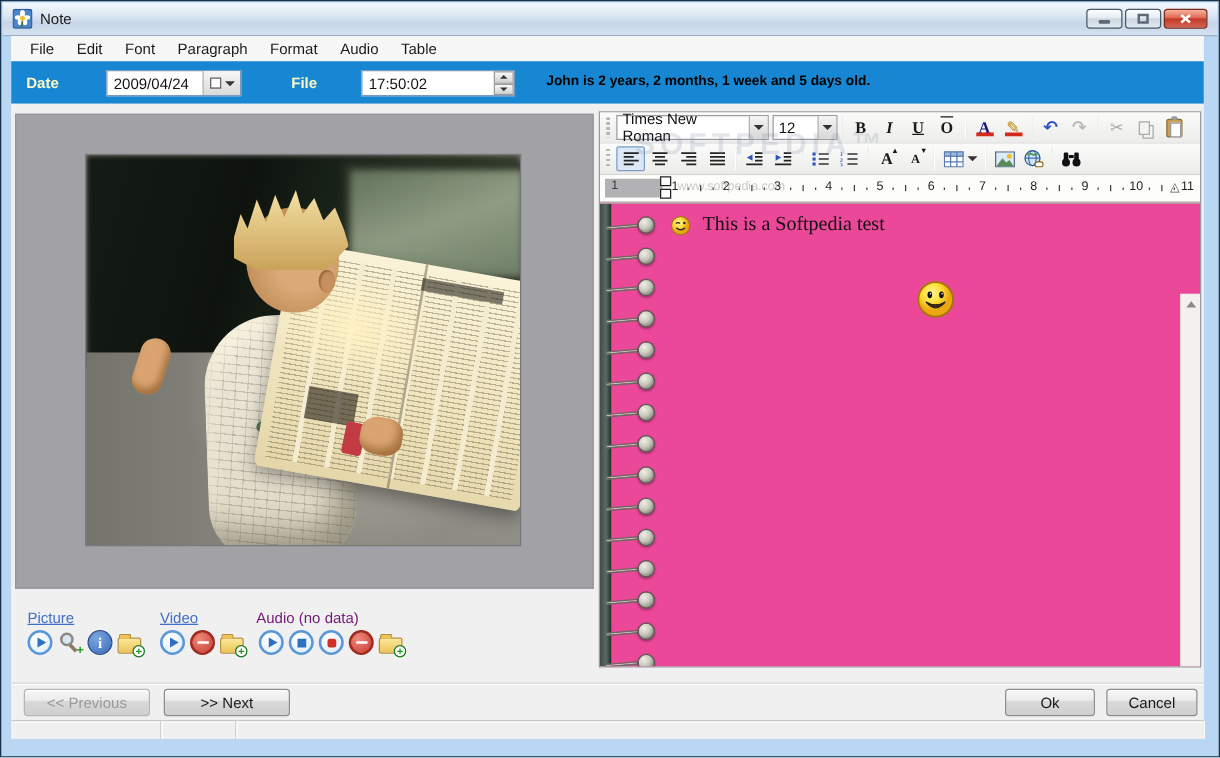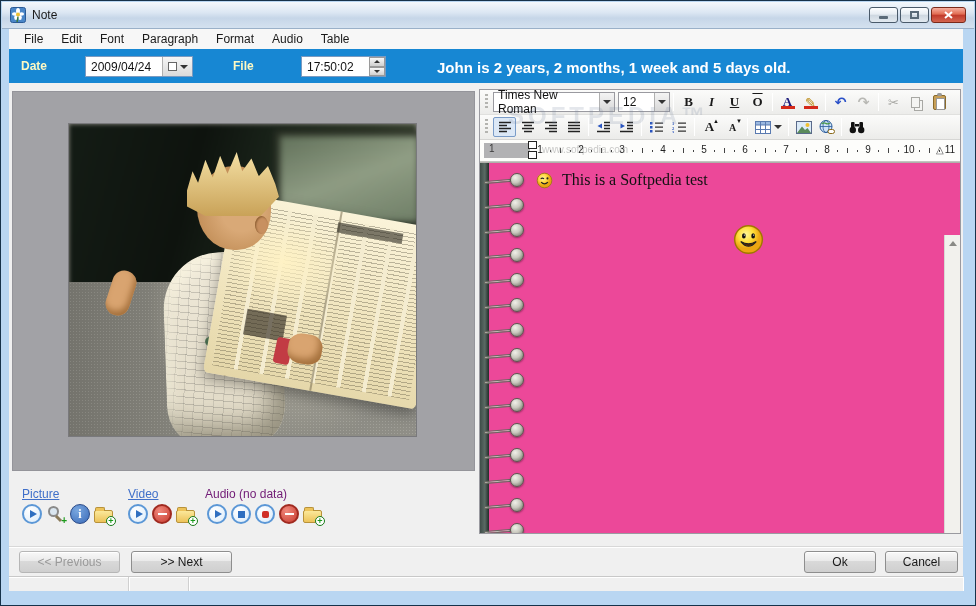--- a/index.html
+++ b/index.html
@@ -36,21 +36,21 @@
   .calgrid { width:9px; height:9px; border:1px solid #666;
     background:linear-gradient(#fff,#fff),
       repeating-linear-gradient(90deg,transparent 0 2px,#888 2px 3px),
       repeating-linear-gradient(0deg,transparent 0 2px,#888 2px 3px); }
   .tri-dn { width:0; height:0; border-left:4px solid transparent; border-right:4px solid transparent; border-top:4px solid #333; }
   .tri-up { width:0; height:0; border-left:4px solid transparent; border-right:4px solid transparent; border-bottom:4px solid #333; }
   .spin { margin-left:auto; width:16px; height:100%; display:flex; flex-direction:column; }
   .spin .sbtn { flex:1; background:linear-gradient(#f8f8f8,#d0d0d0); border:1px solid #9a9a9a;
     display:flex; align-items:center; justify-content:center; }
   .spin .tri-dn,.spin .tri-up { border-left-width:3px; border-right-width:3px; border-top-width:3px; border-bottom-width:3px; }
-  .agetext { position:absolute; left:428px; top:10px; color:#ffffff; font-weight:bold; font-size:15px; }
+  .agetext { position:absolute; left:428px; top:10px; color:#000000; font-weight:bold; font-size:11px; }
 
   .workspace { position:absolute; left:0; top:54px; width:954px; height:463px; background:#f0f0f0; }
 
   
   .graypanel { position:absolute; left:3px; top:8px; width:463px; height:380px; background:#a2a2a6; border:1px solid #94949a; }
   .photo { position:absolute; left:56px; top:32px; width:347px; height:312px; background:#8e8d85; overflow:hidden; outline:1px solid rgba(0,0,0,.25); }
   .ph-top { position:absolute; left:0; top:0; width:100%; height:170px;
     background:linear-gradient(105deg,#141c15 0%,#0e130e 35%,#1a241a 55%,#2c3626 78%,#4a5440 100%); filter:blur(2px); }
   .ph-window { position:absolute; left:205px; top:6px; width:150px; height:98px;
     background:linear-gradient(160deg,#6a7a62,#9aa88e 50%,#74846c); border:6px solid #2a2f24; filter:blur(3px); opacity:.9; }
@@ -245,21 +245,21 @@
     <div class="banner">
       <span class="blabel" style="left:12px">Date</span>
       <div class="field" style="left:76px; width:108px">
         <span>2009/04/24</span>
         <span class="calbtn">
           <span class="calgrid"></span>
           <span class="tri-dn"></span>
         </span>
       </div>
       <span class="blabel" style="left:224px">File</span>
-      <div class="field" style="left:292px; width:85px">
+      <div class="field" style="left:280px; width:123px">
         <span>17:50:02</span>
         <span class="spin">
           <span class="sbtn">
               <span class="tri-up"></span>
             </span>
           <span class="sbtn">
               <span class="tri-dn"></span>
             </span>
         </span>
       </div>

